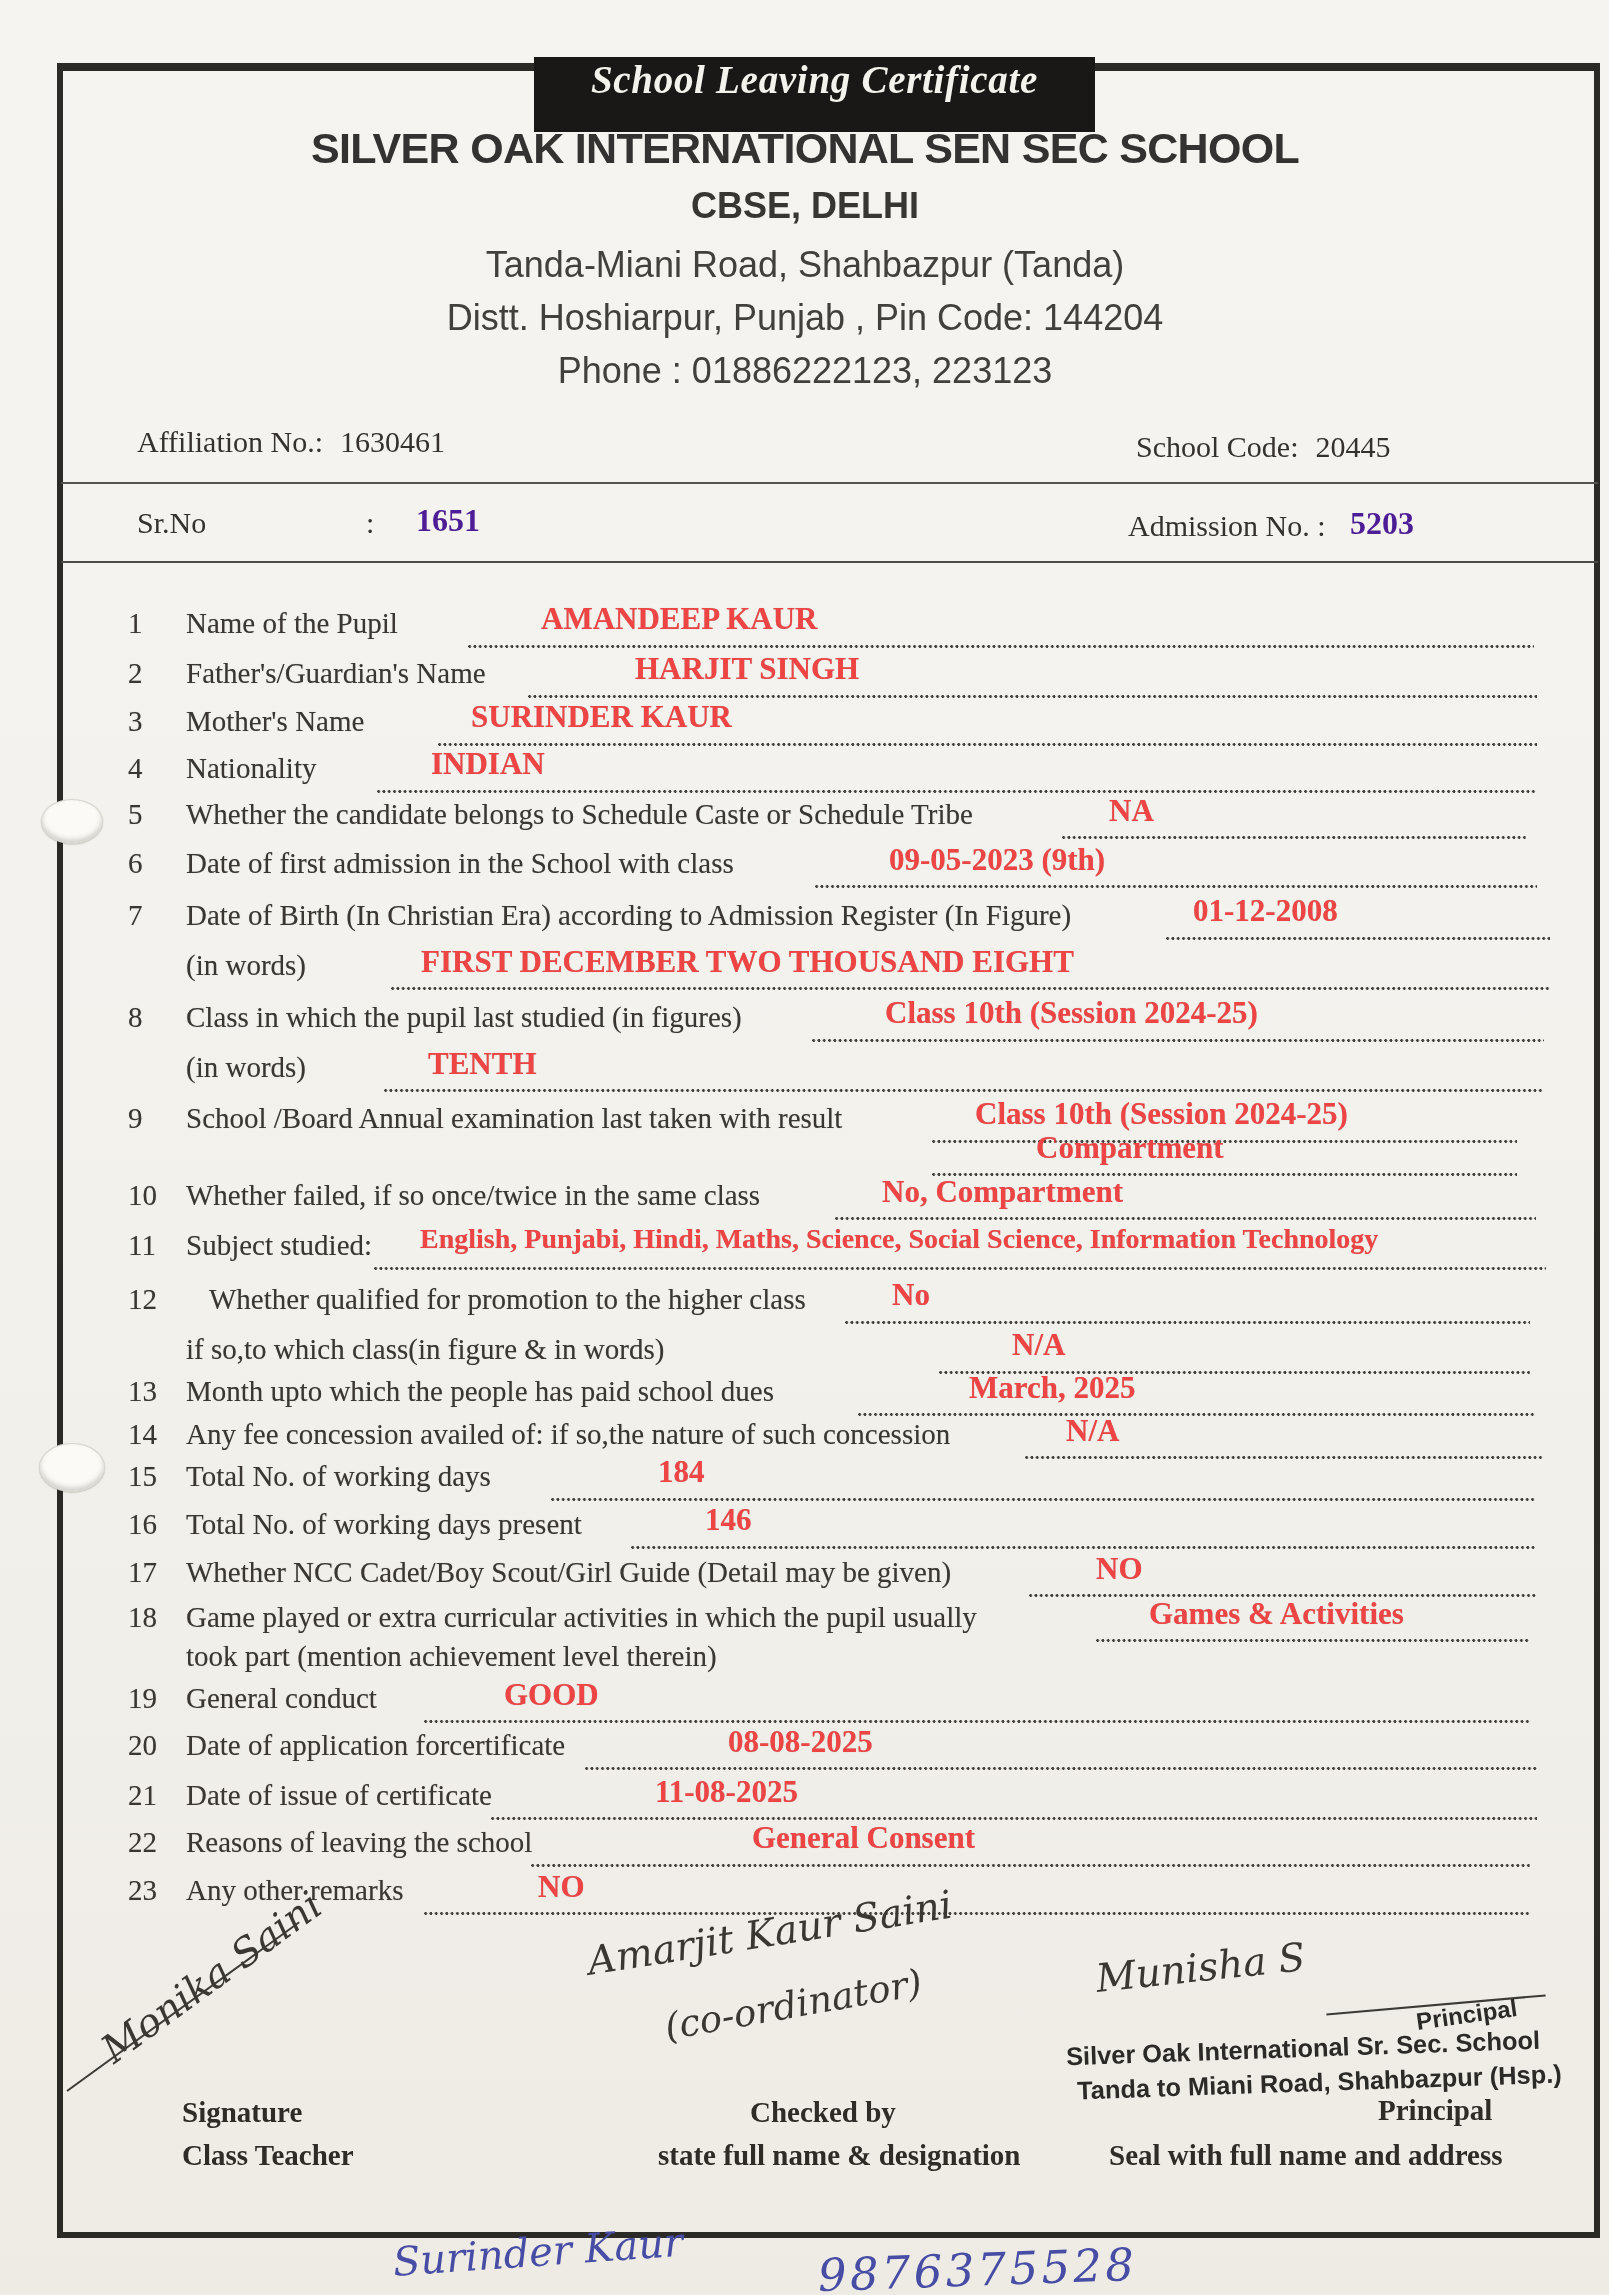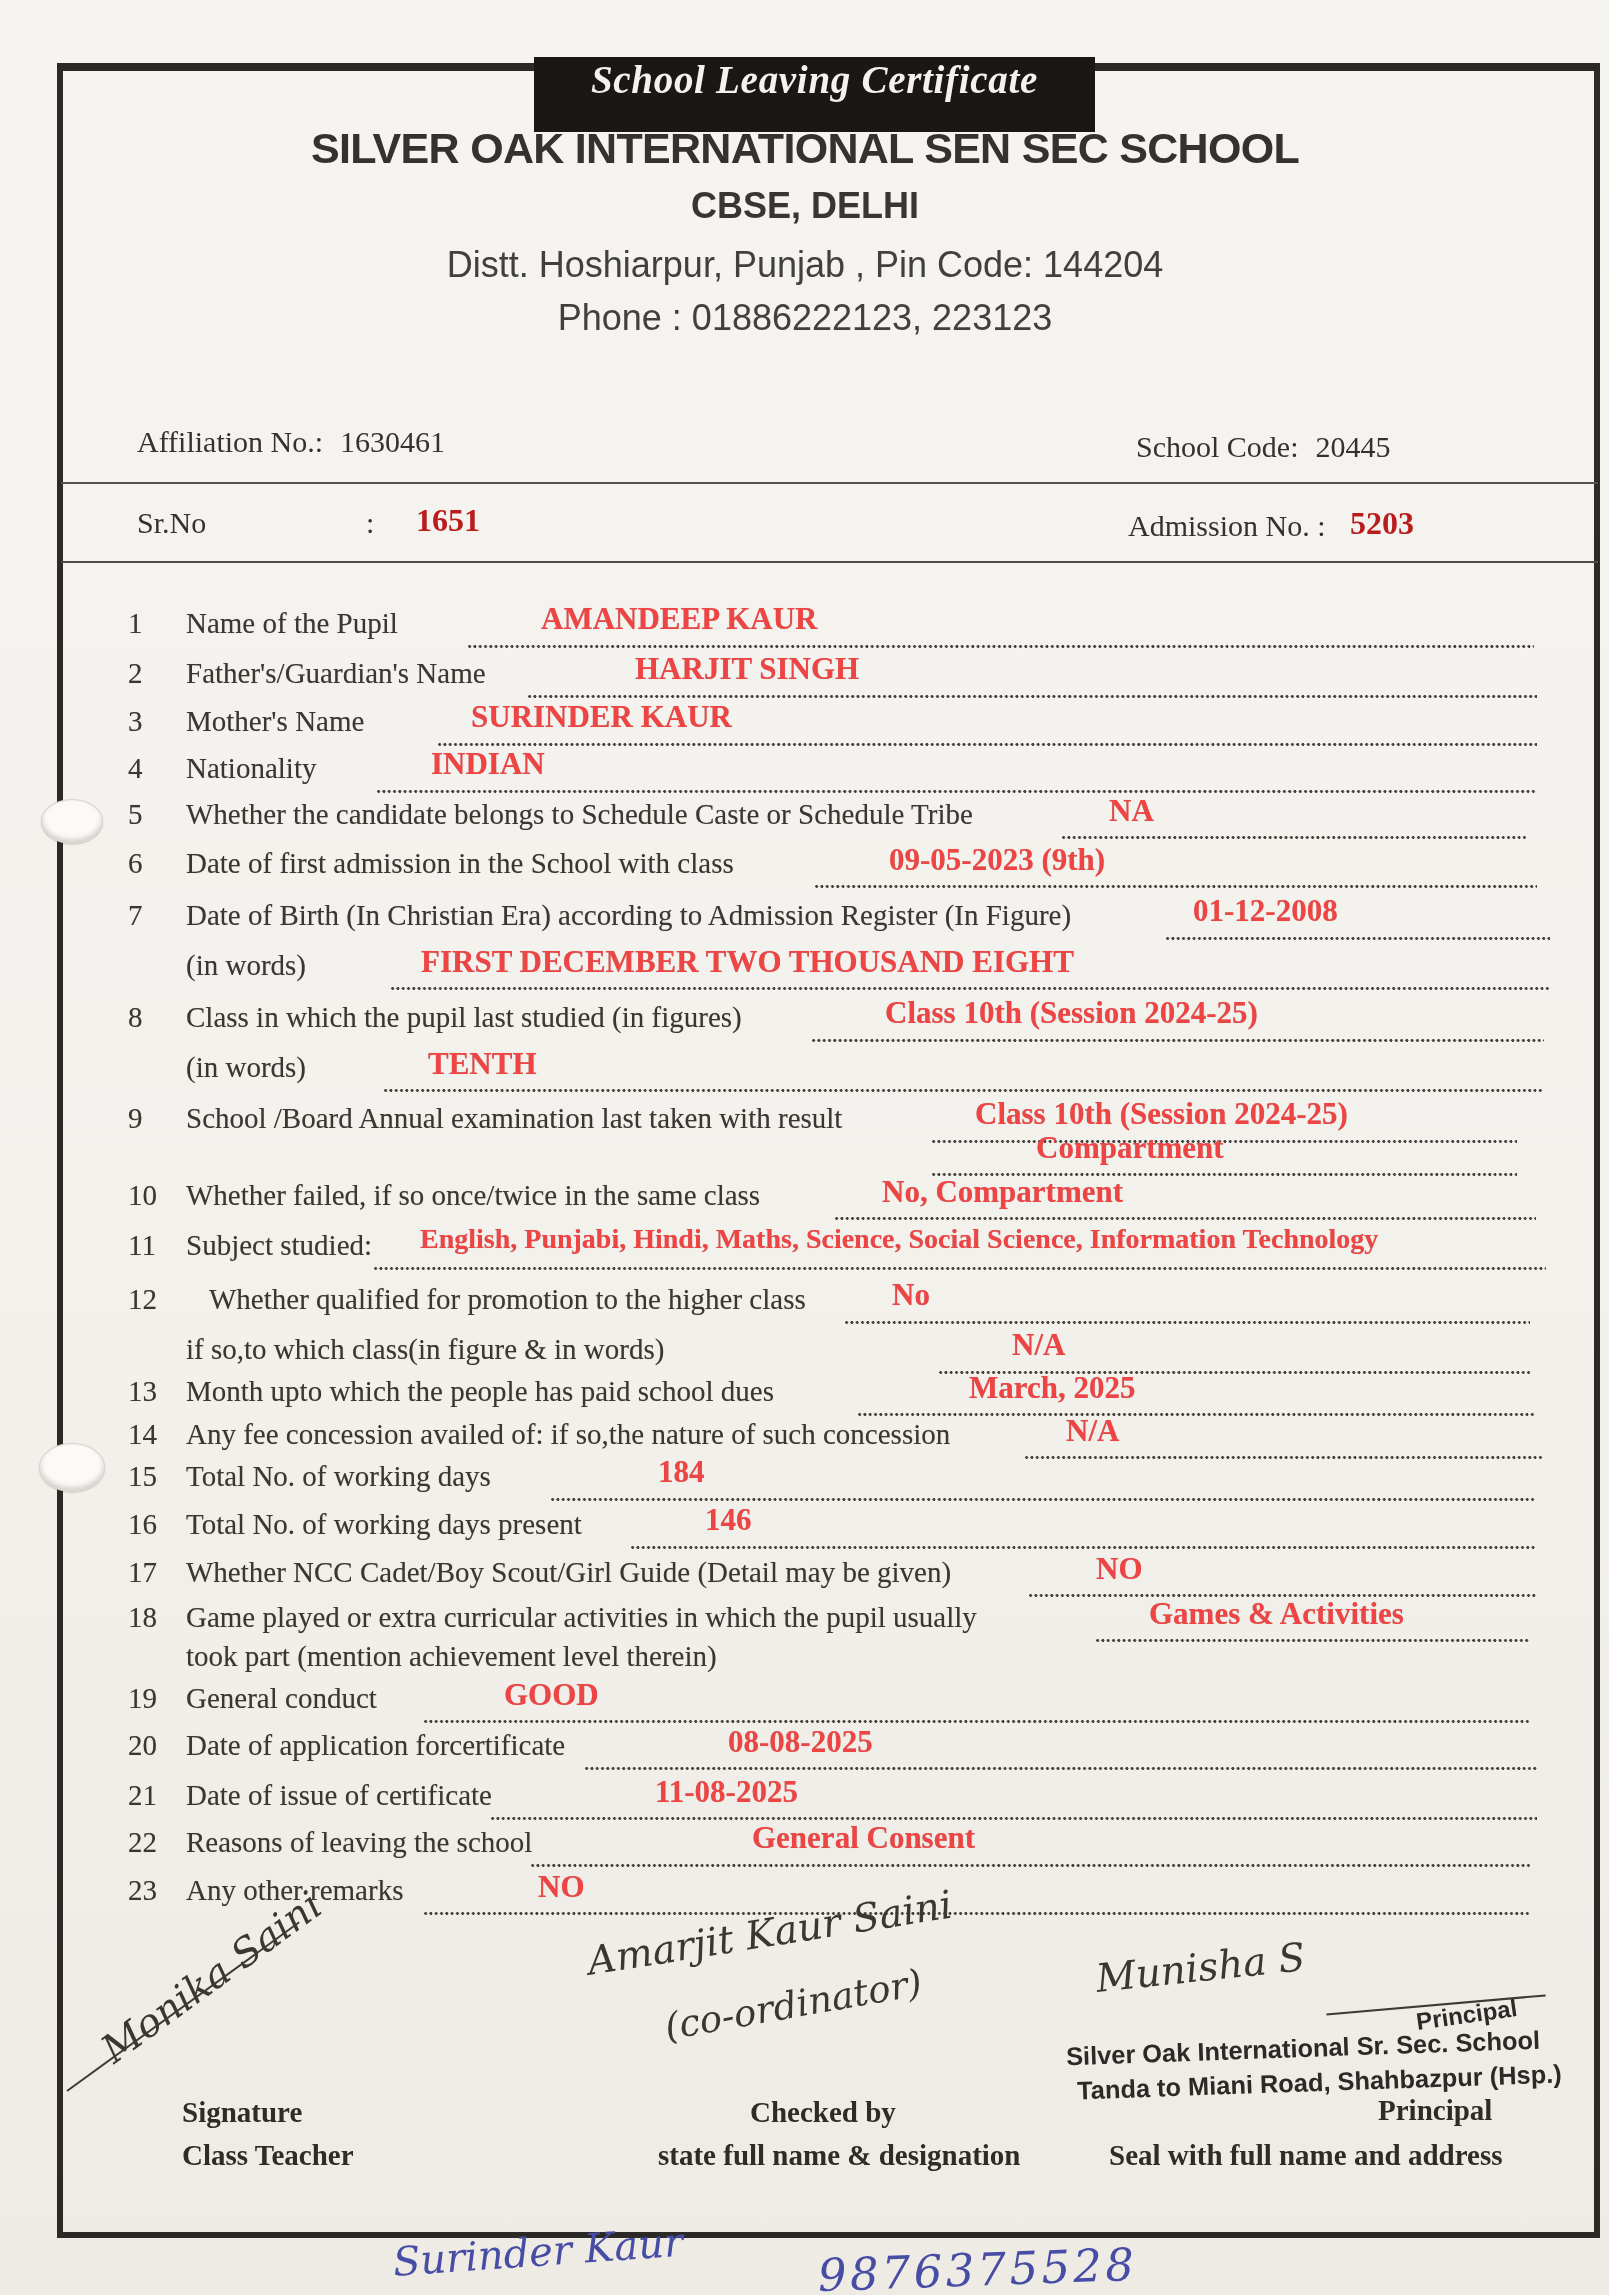--- a/index.html
+++ b/index.html
@@ -18,21 +18,21 @@
     position:absolute;left:534px;top:57px;width:561px;height:75px;
     background:#191816;color:#f4f2ec;text-align:center;line-height:75px;
     font:italic bold 39px "Liberation Serif",serif;letter-spacing:0.7px;
   }
   .schoolname{font:bold 43px "Liberation Sans",sans-serif;color:#343230;letter-spacing:-0.7px;margin:0 0 12px 0;}
   .board{font:bold 36px "Liberation Sans",sans-serif;color:#383633;margin:0 0 17.4px 0;}
   .addr{font:36px "Liberation Sans",sans-serif;color:#41403d;margin:0 0 10.7px 0;}
   .header-block{position:absolute;left:87px;top:124px;width:1436px;text-align:center;}
   .hline{position:absolute;height:2px;background:#55524c;}
   .meta{font:30px "Liberation Serif",serif;color:#35322e;}
-  .metaval{font:bold 32px "Liberation Serif",serif;color:#b91c1c;}
+  .metaval{font:bold 32px "Liberation Serif",serif;color:#4c1d95;}
   .lbl,.num{font:29px "Liberation Serif",serif;color:#3a3733;text-shadow:0 0 0.7px rgba(55,52,48,.35);}
   .val{font:bold 31px "Liberation Serif",serif;color:#ef4444;text-shadow:0 0 0.7px rgba(30,28,25,.3);}
   .dots{position:absolute;height:3.3px;background-image:radial-gradient(circle at 1.6px 1.6px,#43403b 1.3px,transparent 1.7px);background-size:5.3px 3.3px;background-repeat:repeat-x;}
   .formlabel{font:bold 29px "Liberation Serif",serif;color:#2f2c28;}
   .hand{font-family:"DejaVu Serif",serif;font-style:italic;color:#3a3733;}
   .stamp{font-family:"Liberation Sans",sans-serif;font-weight:bold;color:#2c2a27;}
   .stroke{position:absolute;background:#3c3a35;}
   .hole{position:absolute;background:#fbfaf7;border:1.3px solid #d9d5cd;border-radius:50%;box-shadow:inset 0 -3.3px 5.3px rgba(60,58,52,.22),0 0.7px 1.3px rgba(60,58,52,.25);}
   .blue{color:#474da5;}
 </style>
@@ -41,20 +41,21 @@
 
 <div class="frame"></div>
 
 <div class="banner">
   <span>School Leaving Certificate</span>
 </div>
 
 <div class="header-block">
   <div class="schoolname">SILVER OAK INTERNATIONAL SEN SEC SCHOOL</div>
   <div class="board">CBSE, DELHI</div>
+  <div class="addr">Tanda-Miani Road, Shahbazpur (Tanda)</div>
   <div class="addr">Distt. Hoshiarpur, Punjab , Pin Code: 144204</div>
   <div class="addr">Phone : 01886222123, 223123</div>
 </div>
 
 <div class="abs meta" style="left:137px;top:425px">
   <span>Affiliation No.:</span>
   <span style="margin-left:9.4px">1630461</span>
 </div>
 <div class="abs meta" style="left:1136px;top:430px">
   <span>School Code:</span>

